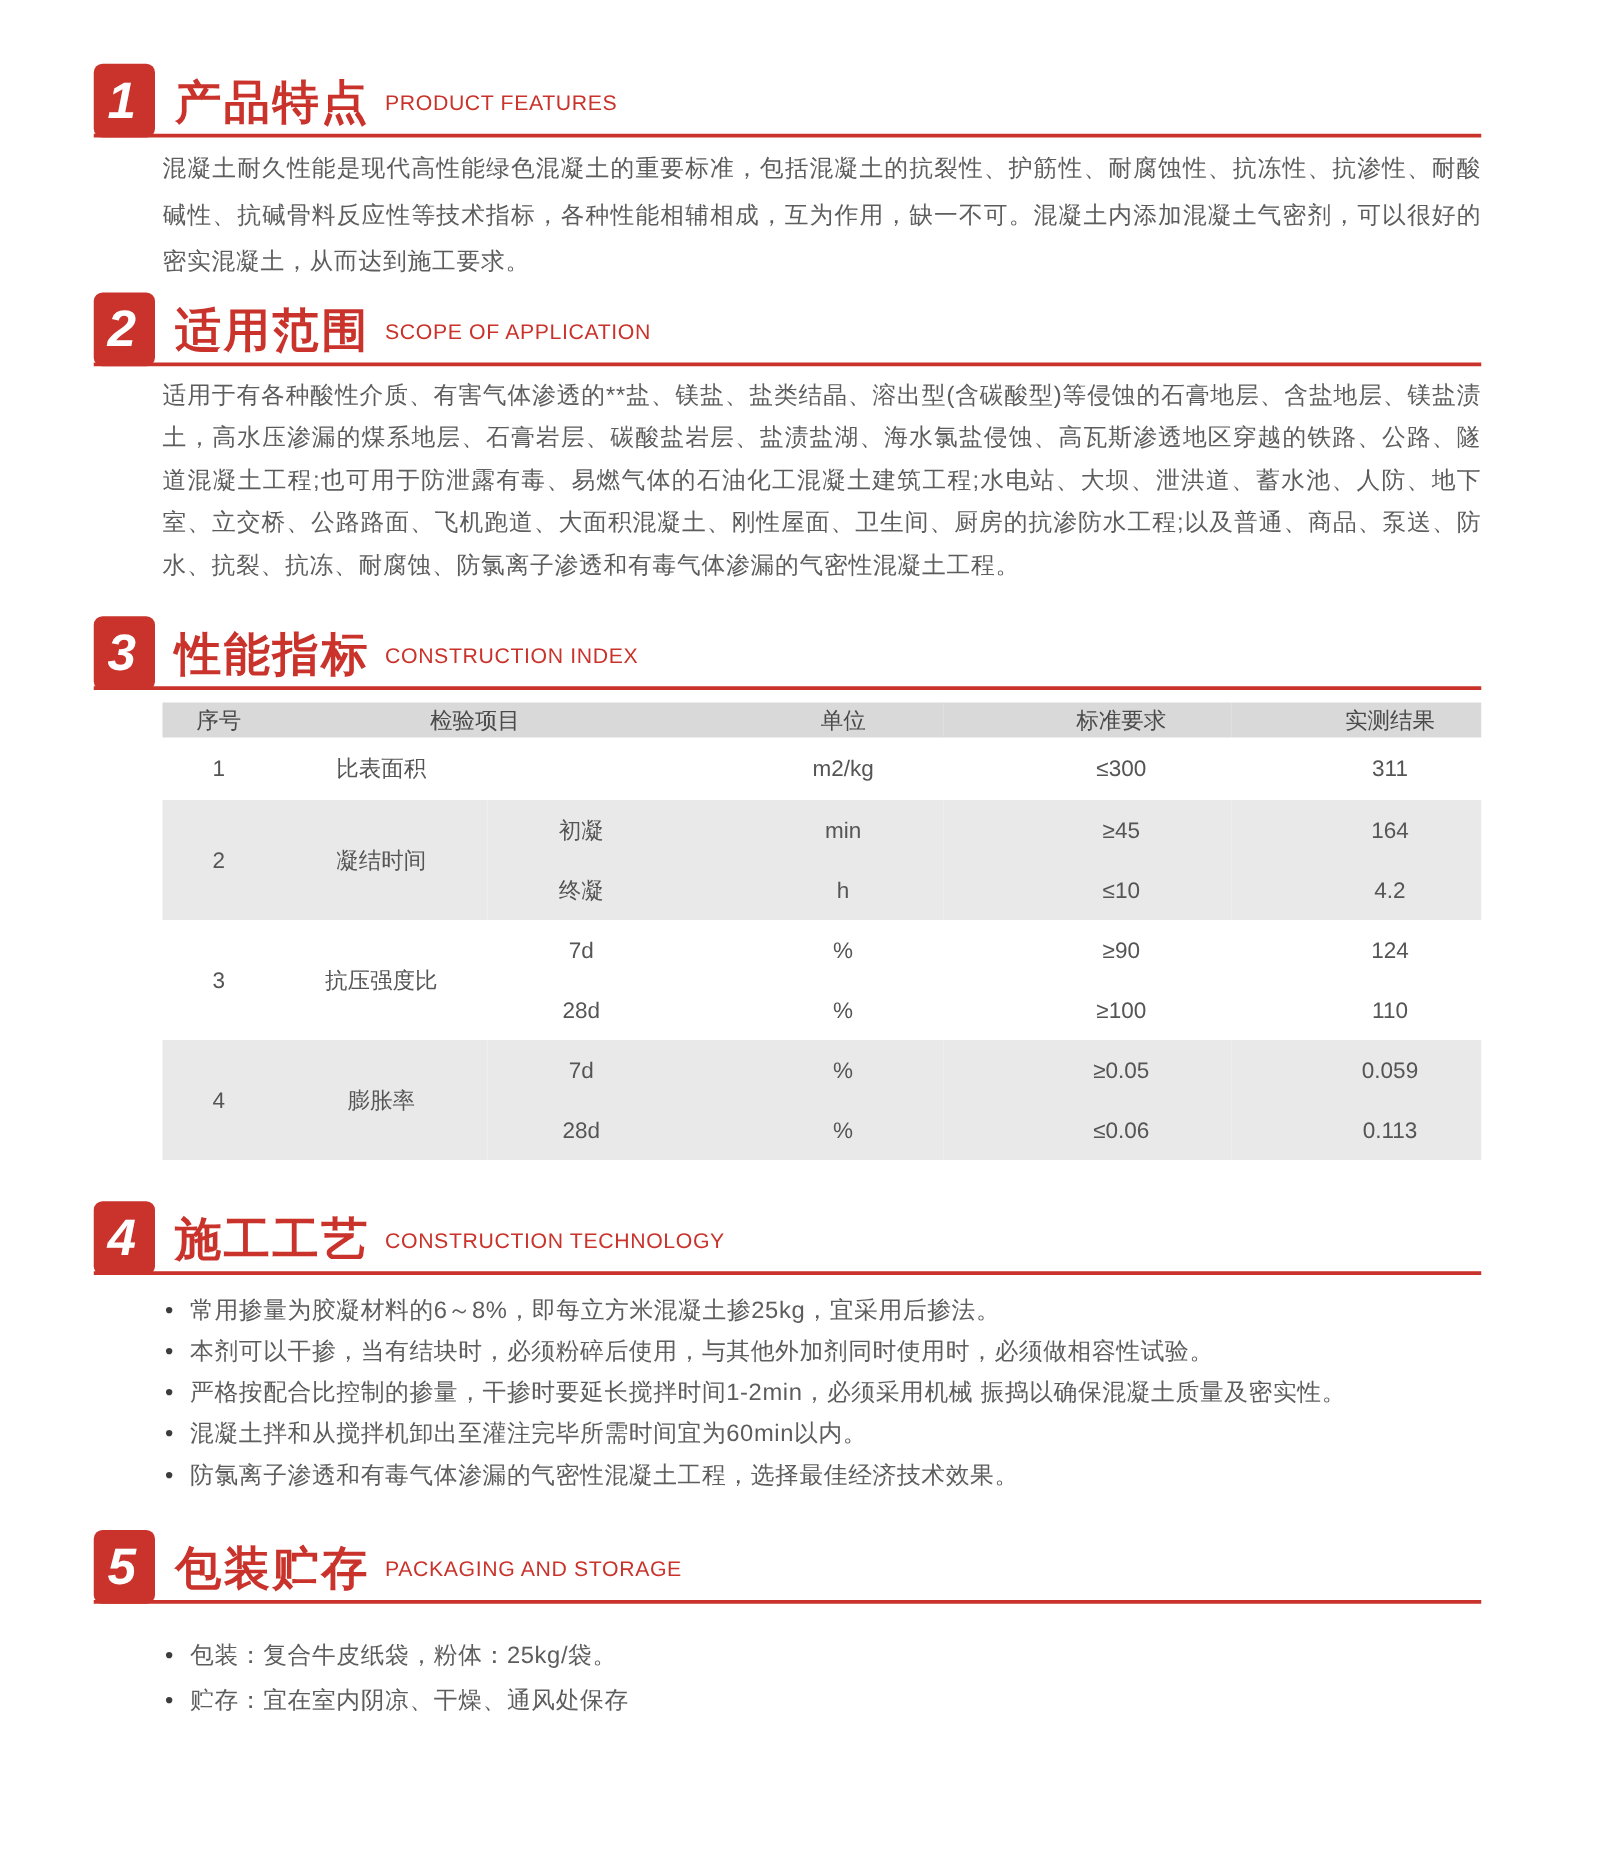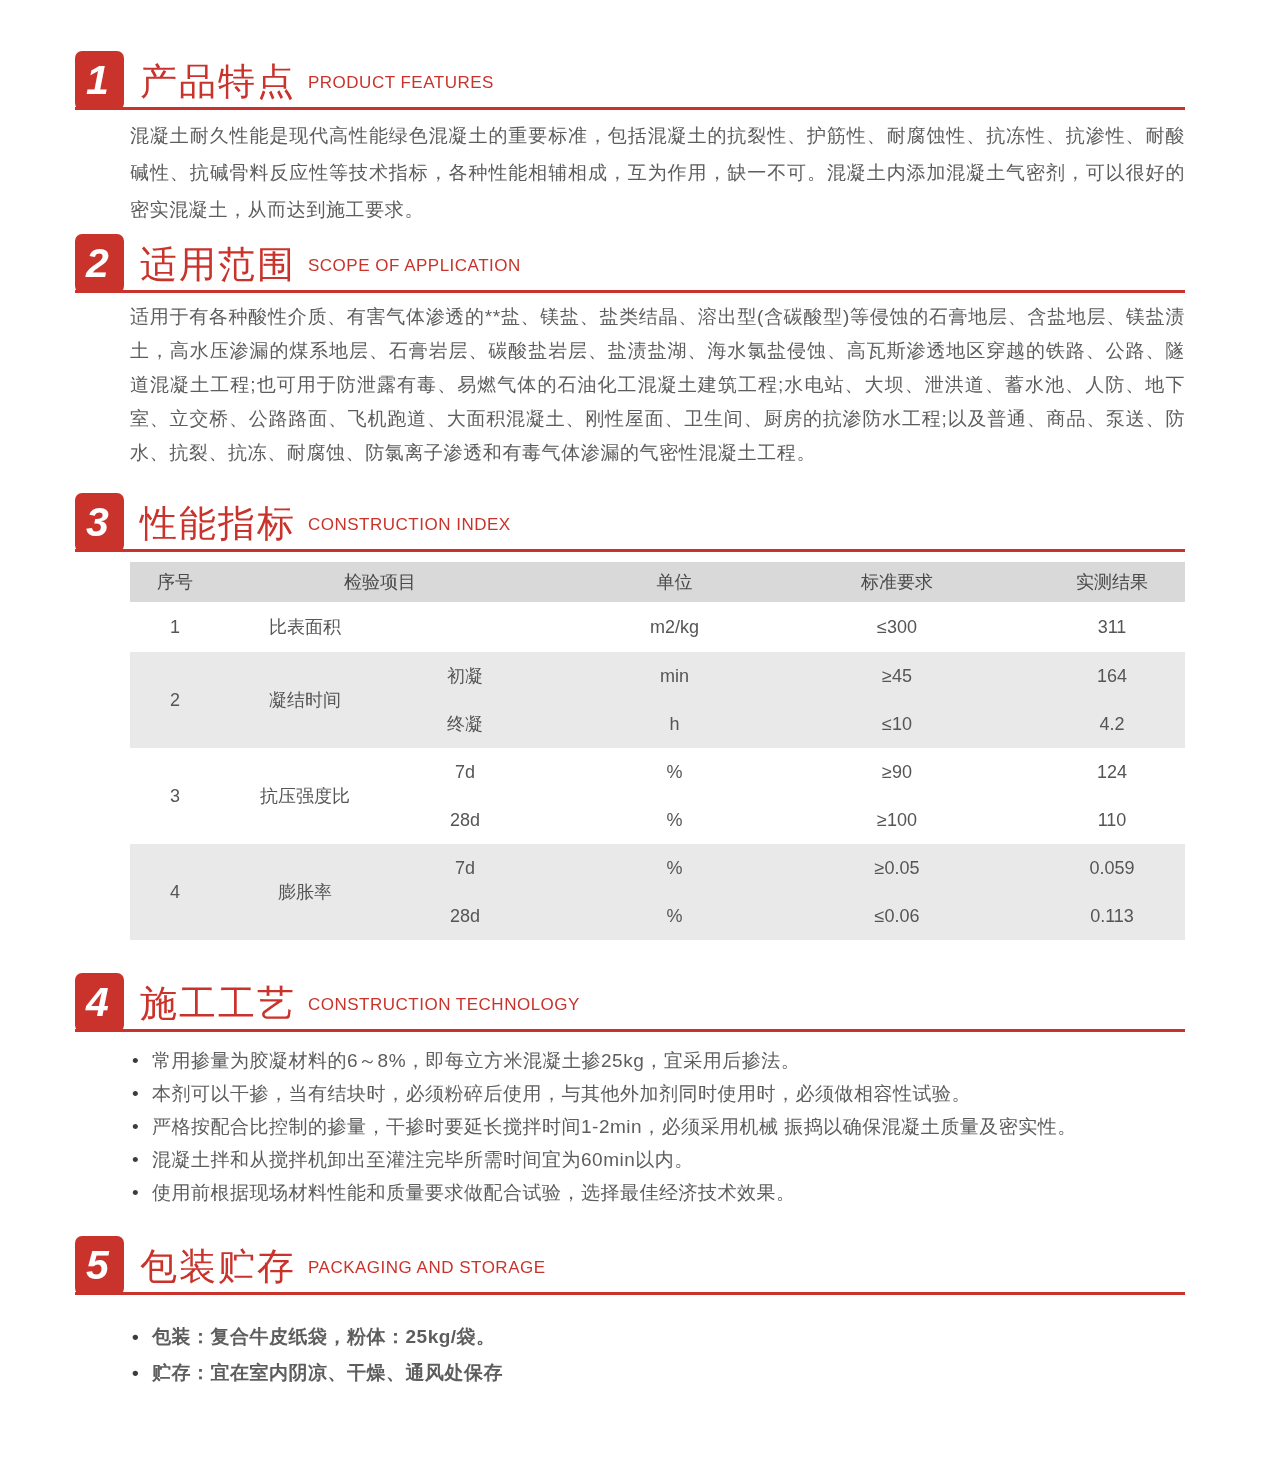--- a/index.html
+++ b/index.html
@@ -25,21 +25,21 @@
     height:62px;position:relative;
   }
   .badge{
     width:49px;height:59px;background:var(--accent);
     border-radius:7px;flex:0 0 auto;
     display:flex;align-items:center;justify-content:center;
     color:#fff;font-size:41px;font-weight:bold;font-style:italic;
     margin-bottom:-3px;padding-right:4px;
   }
   .title-zh{
-    font-size:37px;font-weight:400;color:var(--accent);
+    font-size:37px;font-weight:700;color:var(--accent);
     line-height:1;letter-spacing:2px;margin-left:16px;padding-bottom:7px;
   }
   .title-en{
     font-size:17px;font-weight:400;color:var(--accent);
     letter-spacing:.5px;margin-left:12px;padding-bottom:14px;white-space:nowrap;
   }
 
   
   .para{
     margin:7px 95px 0 130px;
@@ -48,42 +48,42 @@
   }
   .sec2 .para{line-height:34px;}
 
   
   table.perf{
     margin:10px 95px 0 130px;width:1055px;
     border-collapse:collapse;table-layout:fixed;
     font-size:18px;color:#555;
   }
   table.perf th,table.perf td{font-weight:normal;vertical-align:middle;text-align:center;}
-  table.perf thead tr{background:var(--header-shade);height:40px;margin-left:33px;}
+  table.perf thead tr{background:var(--header-shade);height:28px;margin-left:33px;}
   table.perf thead th{color:#4a4a4a;}
   table.perf tbody tr{height:48px;}
   table.perf tbody tr.first{height:50px;}
   tr.shade{background:var(--shade);}
   .cl{text-align:right;padding-left:54px;}
   th.cl{padding-left:54px;}
 
   
   ul.bullets{
     list-style:none;margin:12px 95px 0 130px;
   }
   ul.bullets li{
     position:relative;padding-left:22px;
     font-size:19px;line-height:33px;letter-spacing:.5px;
     text-align:justify;color:var(--body-text);
   }
   ul.bullets li::before{
     content:"•";position:absolute;left:2px;top:0;
     color:#3c3c3c;font-size:19px;
   }
-  .sec5 ul.bullets li{line-height:36px;font-weight:bold;}
+  .sec5 ul.bullets li{line-height:36px;}
 
   .mt-s2{margin-top:3px;}
   .mt-s3{margin-top:20px;}
   .mt-s4{margin-top:30px;}
   .mt-s5{margin-top:24px;}
   .sec5 ul.bullets{margin-top:24px;}
 </style>
 </head>
 <body>
 
@@ -195,21 +195,21 @@
     <div class="sec-head mt-s4">
       <div class="badge">4</div>
       <div class="title-zh">施工工艺</div>
       <div class="title-en">CONSTRUCTION TECHNOLOGY</div>
     </div>
     <ul class="bullets">
       <li>常用掺量为胶凝材料的6～8%，即每立方米混凝土掺25kg，宜采用后掺法。</li>
       <li>本剂可以干掺，当有结块时，必须粉碎后使用，与其他外加剂同时使用时，必须做相容性试验。</li>
       <li>严格按配合比控制的掺量，干掺时要延长搅拌时间1-2min，必须采用机械 振捣以确保混凝土质量及密实性。</li>
       <li>混凝土拌和从搅拌机卸出至灌注完毕所需时间宜为60min以内。</li>
-      <li>使用前根据现场材料性能和质量要求做配合试验，选择最佳经济技术效果。</li>
+      <li>防氯离子渗透和有毒气体渗漏的气密性混凝土工程，选择最佳经济技术效果。</li>
     </ul>
   </section>
 
   <section class="sec5">
     <div class="sec-head mt-s5">
       <div class="badge">5</div>
       <div class="title-zh">包装贮存</div>
       <div class="title-en">PACKAGING AND STORAGE</div>
     </div>
     <ul class="bullets">

